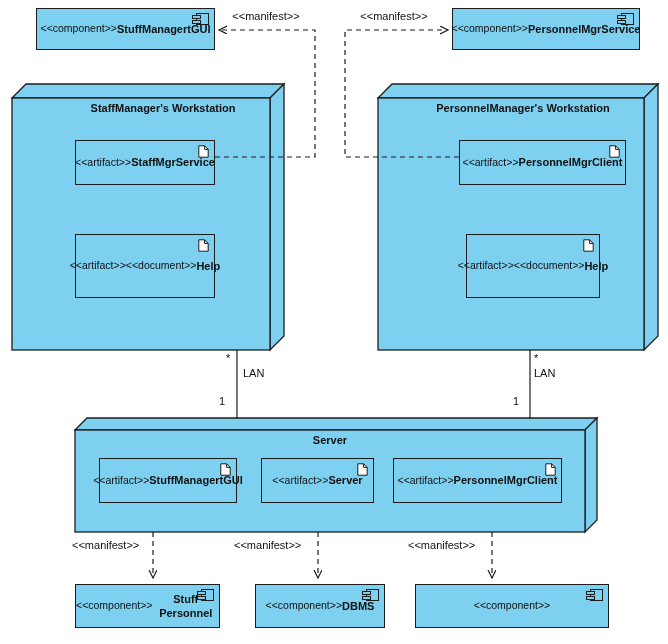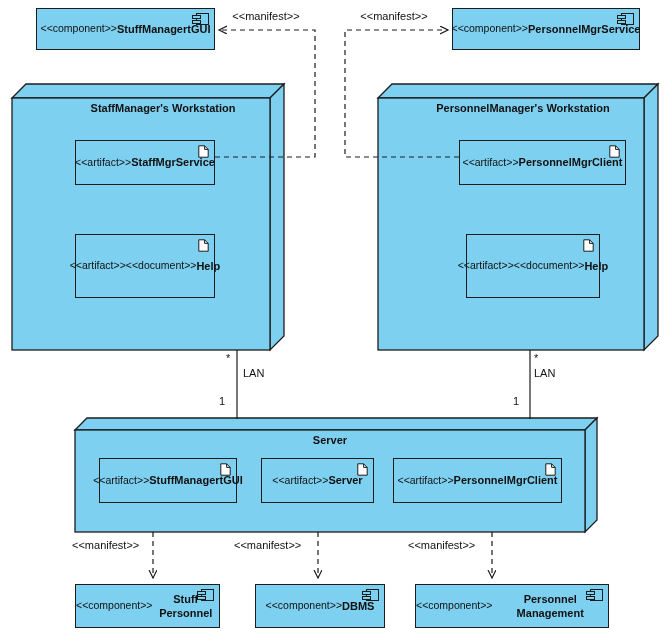--- a/index.html
+++ b/index.html
@@ -218,21 +218,20 @@
       </span>
     <span class="stereo">&lt;&lt;component&gt;&gt;</span>
     <span class="name">DBMS</span>
   </div>
   <div class="box" id="c-personnel-mgmt">
     <span class="comp-icon">
         <i class="t1"></i>
         <i class="t2"></i>
       </span>
     <span class="stereo">&lt;&lt;component&gt;&gt;</span>
-    <span class="name">Personnel Management</span>
   </div>
 
   <div class="lbl center" id="l-manifest-tl">&lt;&lt;manifest&gt;&gt;</div>
   <div class="lbl center" id="l-manifest-tr">&lt;&lt;manifest&gt;&gt;</div>
   <div class="lbl" id="l-star-l">*</div>
   <div class="lbl" id="l-lan-l">LAN</div>
   <div class="lbl" id="l-one-l">1</div>
   <div class="lbl" id="l-star-r">*</div>
   <div class="lbl" id="l-lan-r">LAN</div>
   <div class="lbl" id="l-one-r">1</div>

